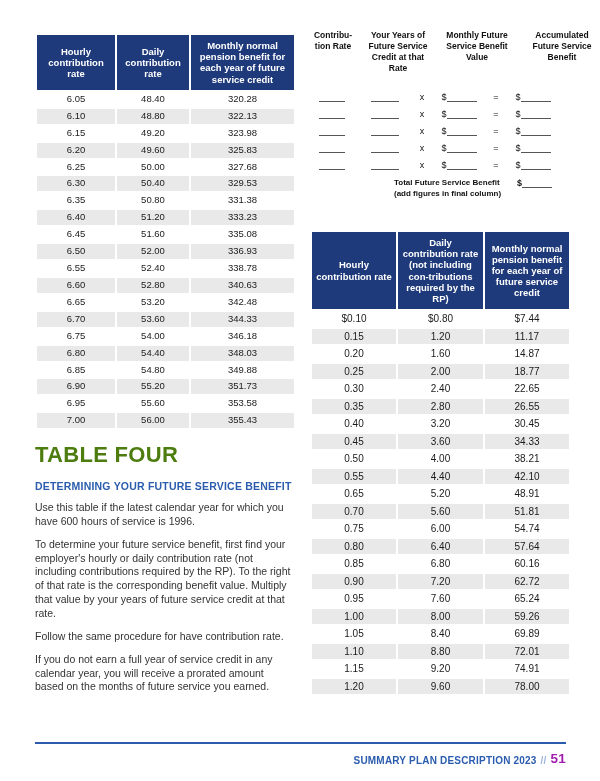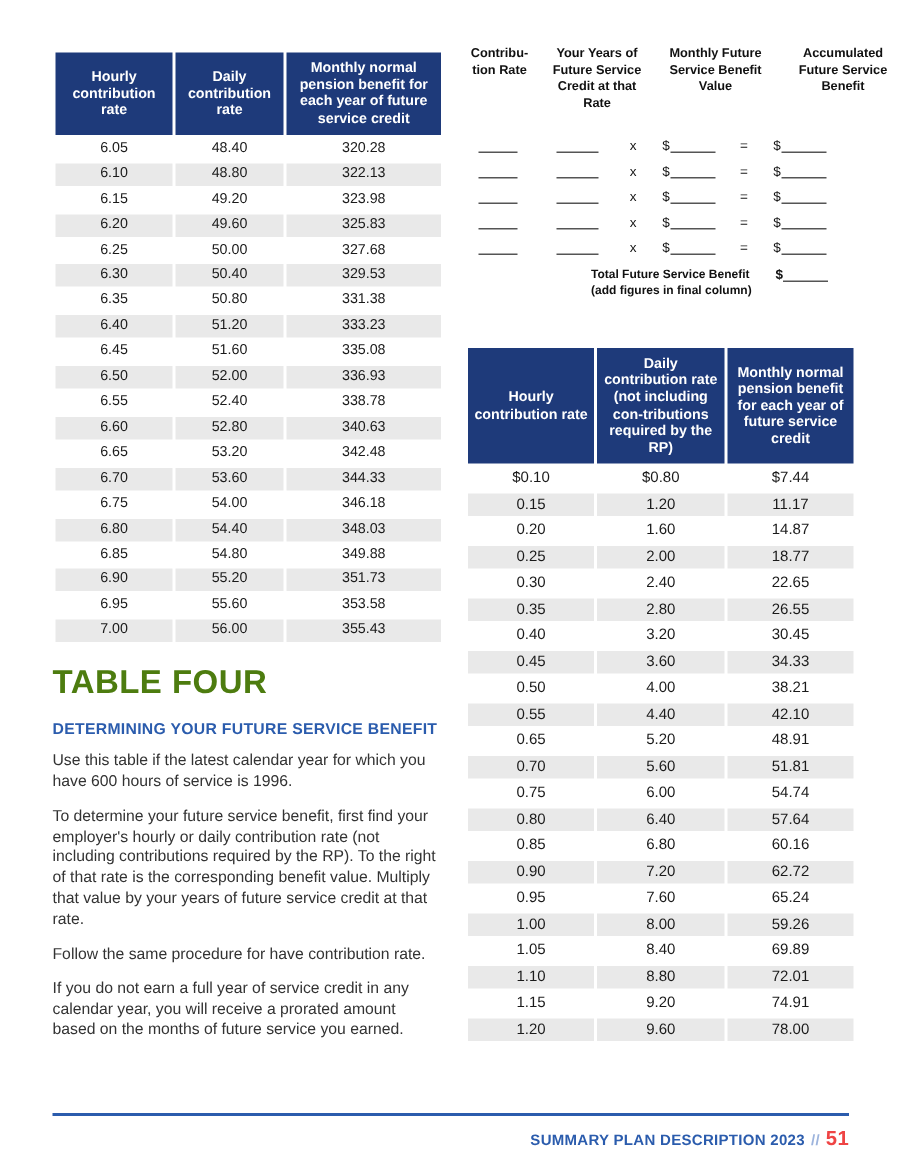--- a/index.html
+++ b/index.html
@@ -47,21 +47,21 @@
   .section { position:absolute; left:35px; top:442px; width:260px; }
   .section-title { font-size:22px; font-weight:bold; color:#4d7c0f; letter-spacing:0.3px; }
   .section-sub { margin-top:12px; font-size:10.5px; font-weight:bold; color:#2b5cad; letter-spacing:0.2px; }
   .section p { margin-top:9px; font-size:10.5px; line-height:1.32; color:#333; }
 
   
   .footer-rule { position:absolute; left:35px; top:742px; width:531px; height:2px; background:#2b5cad; }
   .footer { position:absolute; right:34px; top:751px; display:flex; align-items:flex-end;
             font-size:10px; font-weight:bold; color:#2b5cad; letter-spacing:0.2px; }
   .footer .slashes { color:#9db4dd; margin:0 4px; }
-  .footer .pagenum { color:#ef4444; font-size:13.5px; }
+  .footer .pagenum { color:#a21caf; font-size:13.5px; }
 </style>
 </head>
 <body>
 
 <div class="page">
 
   <table class="tbl" id="left-table">
     <colgroup>
         <col class="c1">
         <col class="c2">

